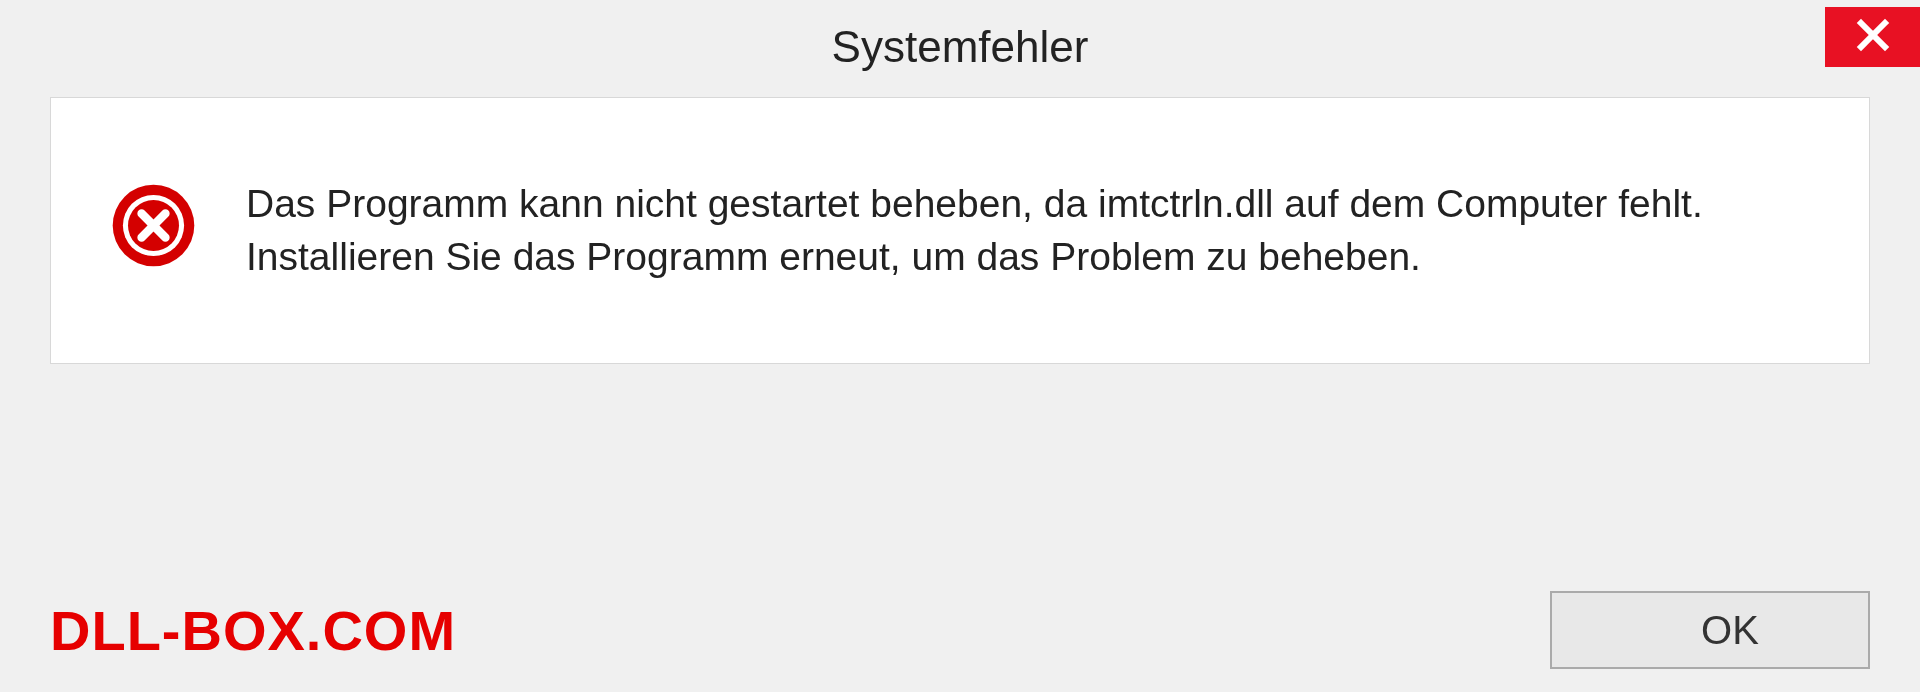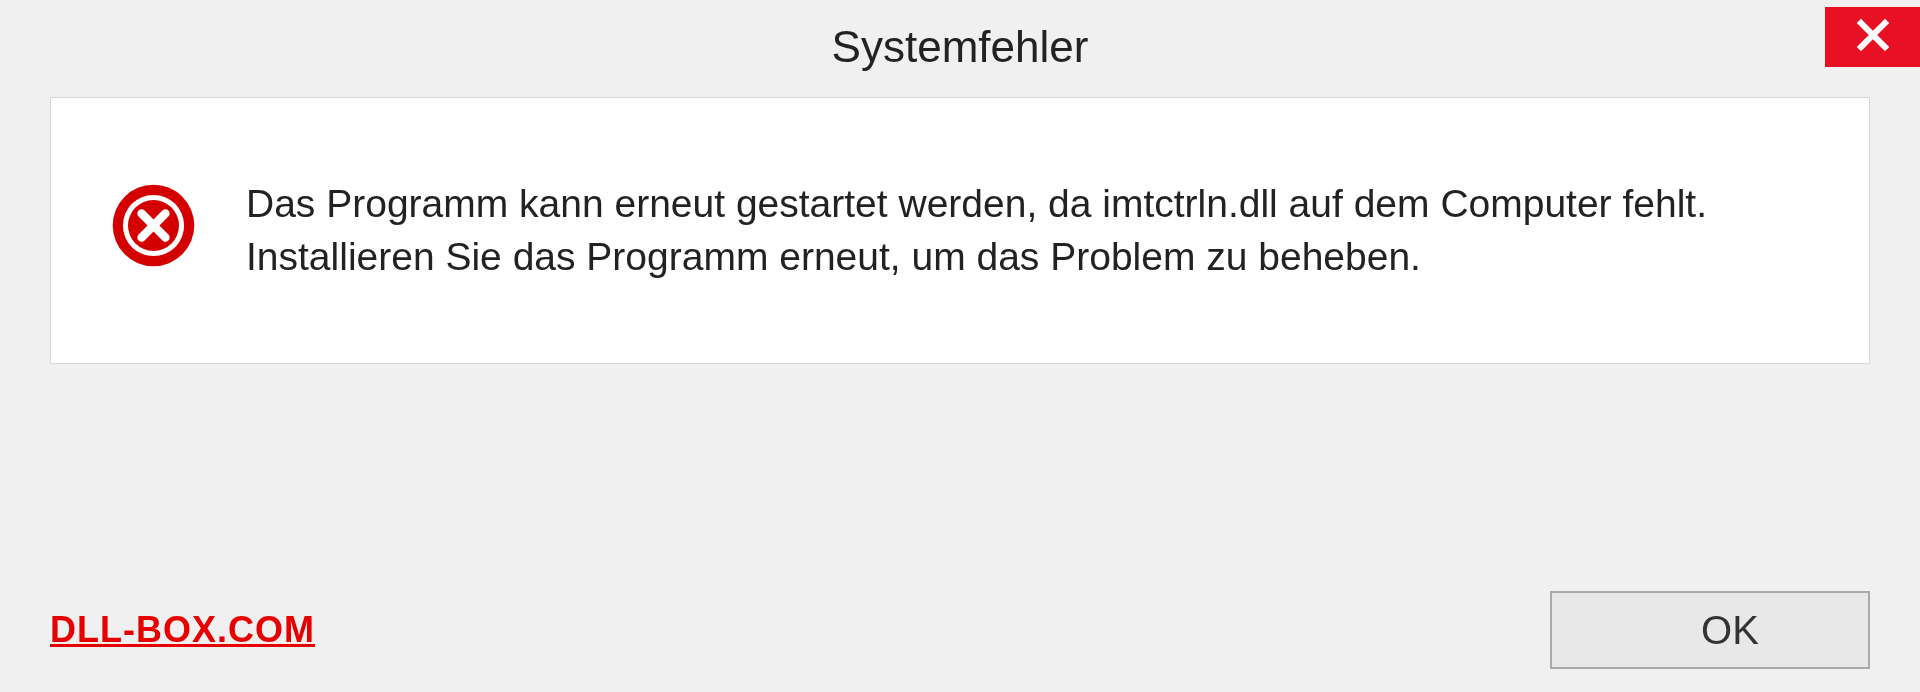--- a/index.html
+++ b/index.html
@@ -77,26 +77,25 @@
     .footer {
       position: absolute;
       bottom: 30px;
       right: 50px;
       left: 50px;
       display: flex;
       align-items: center;
       justify-content: space-between;
     }
     .watermark {
-      font-size: 36px;
+      font-size: 56px;
       font-weight: 900;
       color: #e60000;
       letter-spacing: 1px;
       font-family: Arial, sans-serif;
-      text-decoration: underline;
     }
     .ok-button {
       width: 320px;
       height: 78px;
       background: #e8e8e8;
       border: 2px solid #aaa;
       font-size: 40px;
       color: #333;
       cursor: pointer;
       font-family: inherit;
@@ -123,21 +122,21 @@
   <div class="content-box">
     <div class="error-icon">
       <svg viewBox="0 0 100 100">
         <circle cx="50" cy="50" r="48" fill="#d40000"></circle>
         <circle cx="50" cy="50" r="36" fill="#ffffff"></circle>
         <circle cx="50" cy="50" r="30" fill="#d40000"></circle>
         <line x1="36" y1="36" x2="64" y2="64" stroke="#ffffff" stroke-width="10" stroke-linecap="round"></line>
         <line x1="64" y1="36" x2="36" y2="64" stroke="#ffffff" stroke-width="10" stroke-linecap="round"></line>
       </svg>
     </div>
-    <div class="message-text">Das Programm kann erneut gestartet werden, da imtctrln.dll auf dem Computer fehlt. Installieren Sie das Programm erneut, um das Problem zu beheben.</div>
+    <div class="message-text">Das Programm kann nicht gestartet beheben, da imtctrln.dll auf dem Computer fehlt. Installieren Sie das Programm erneut, um das Problem zu beheben.</div>
   </div>
 
   <div class="footer">
     <div class="watermark">DLL-BOX.COM</div>
     <button class="ok-button">OK</button>
   </div>
 
 </div>
 
 </body></html>

